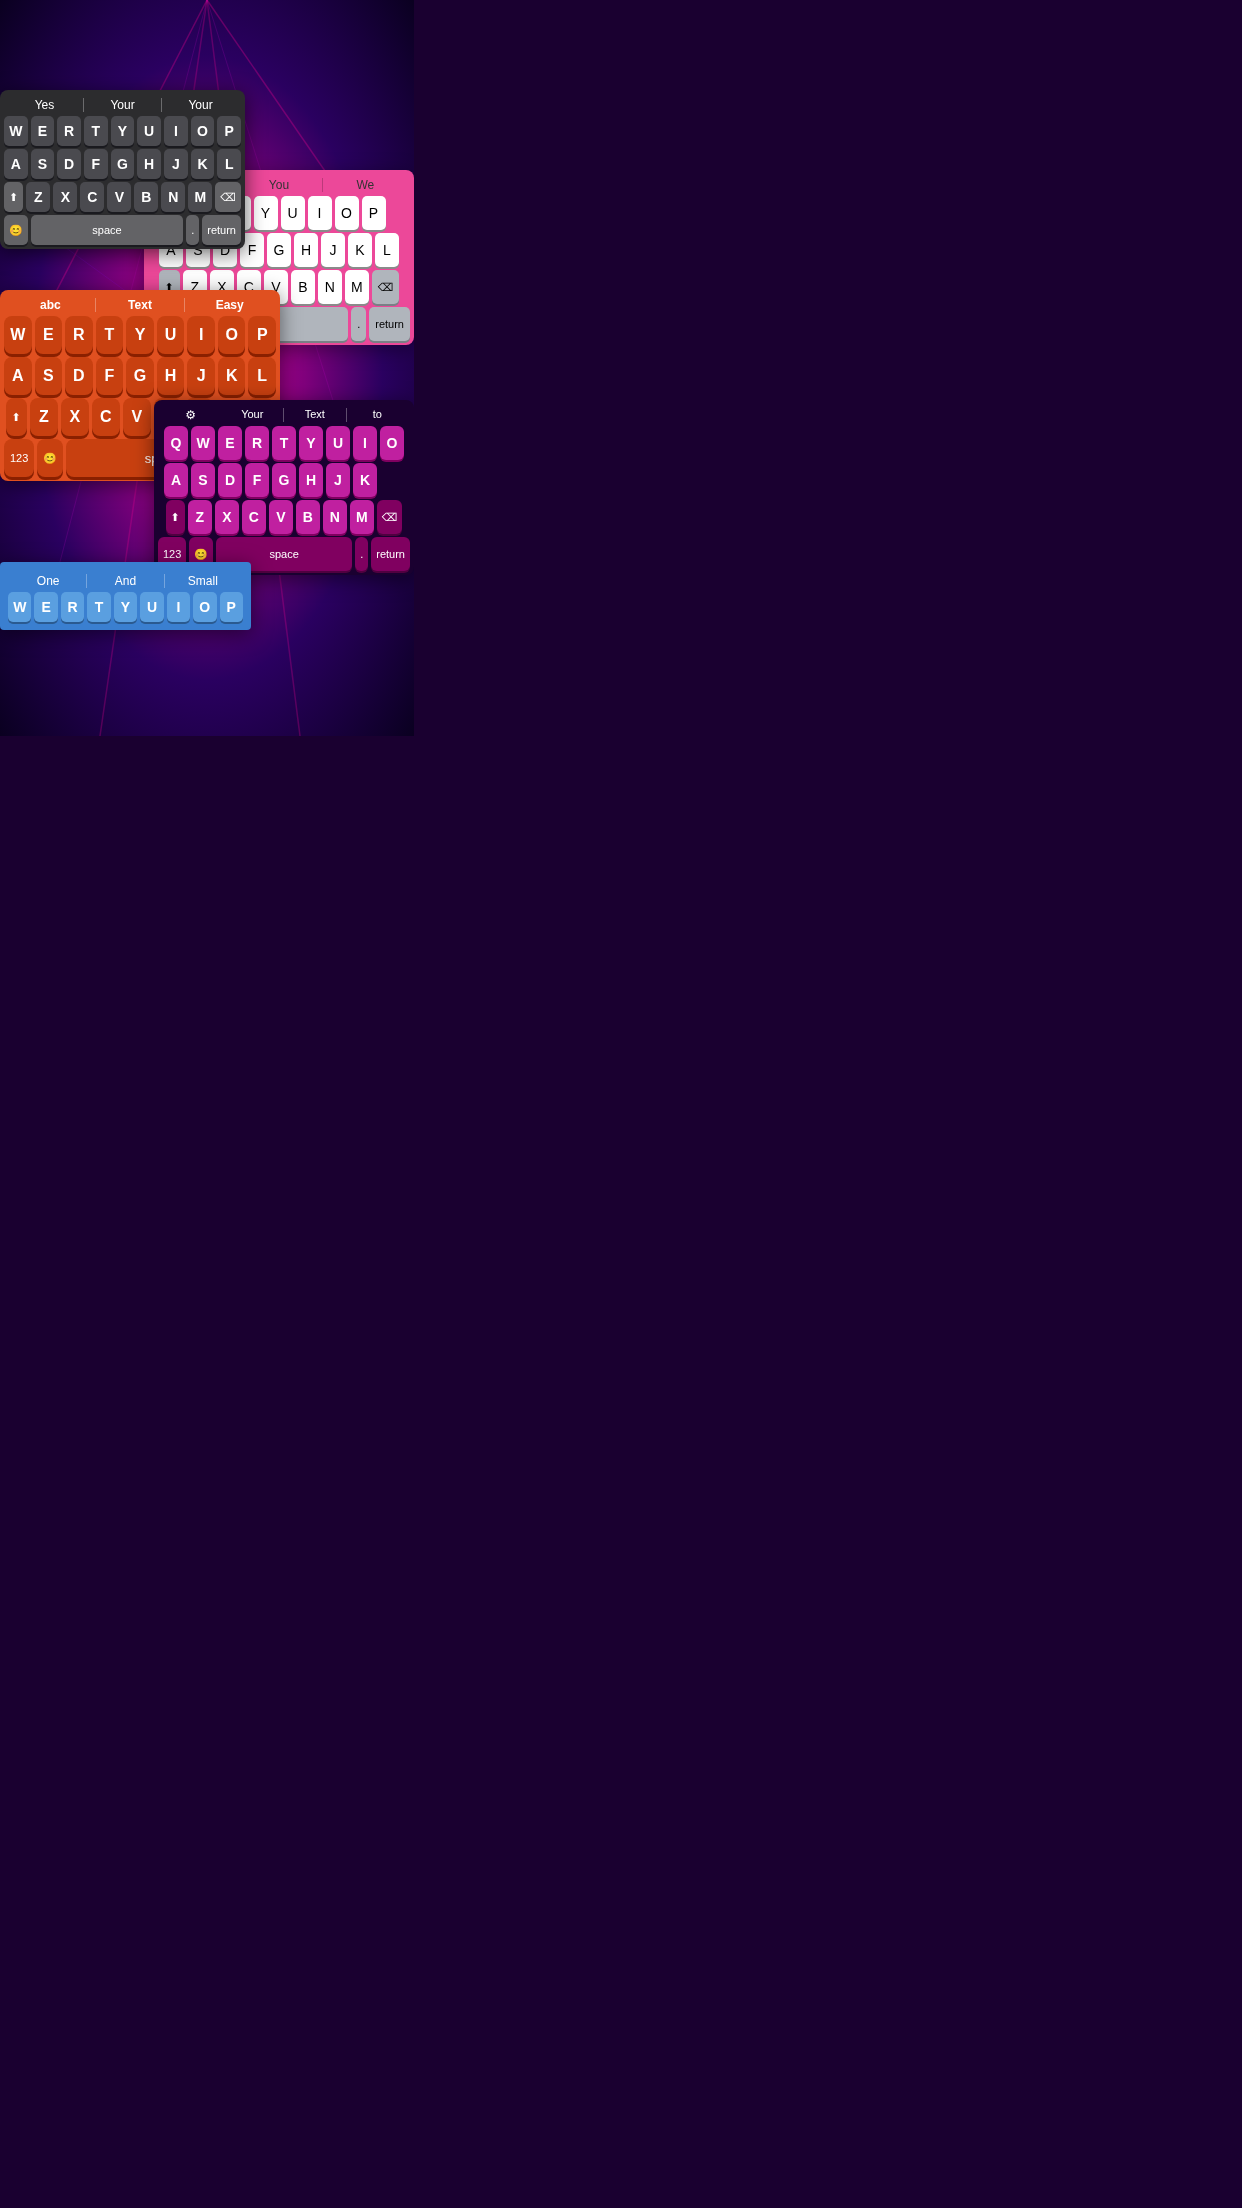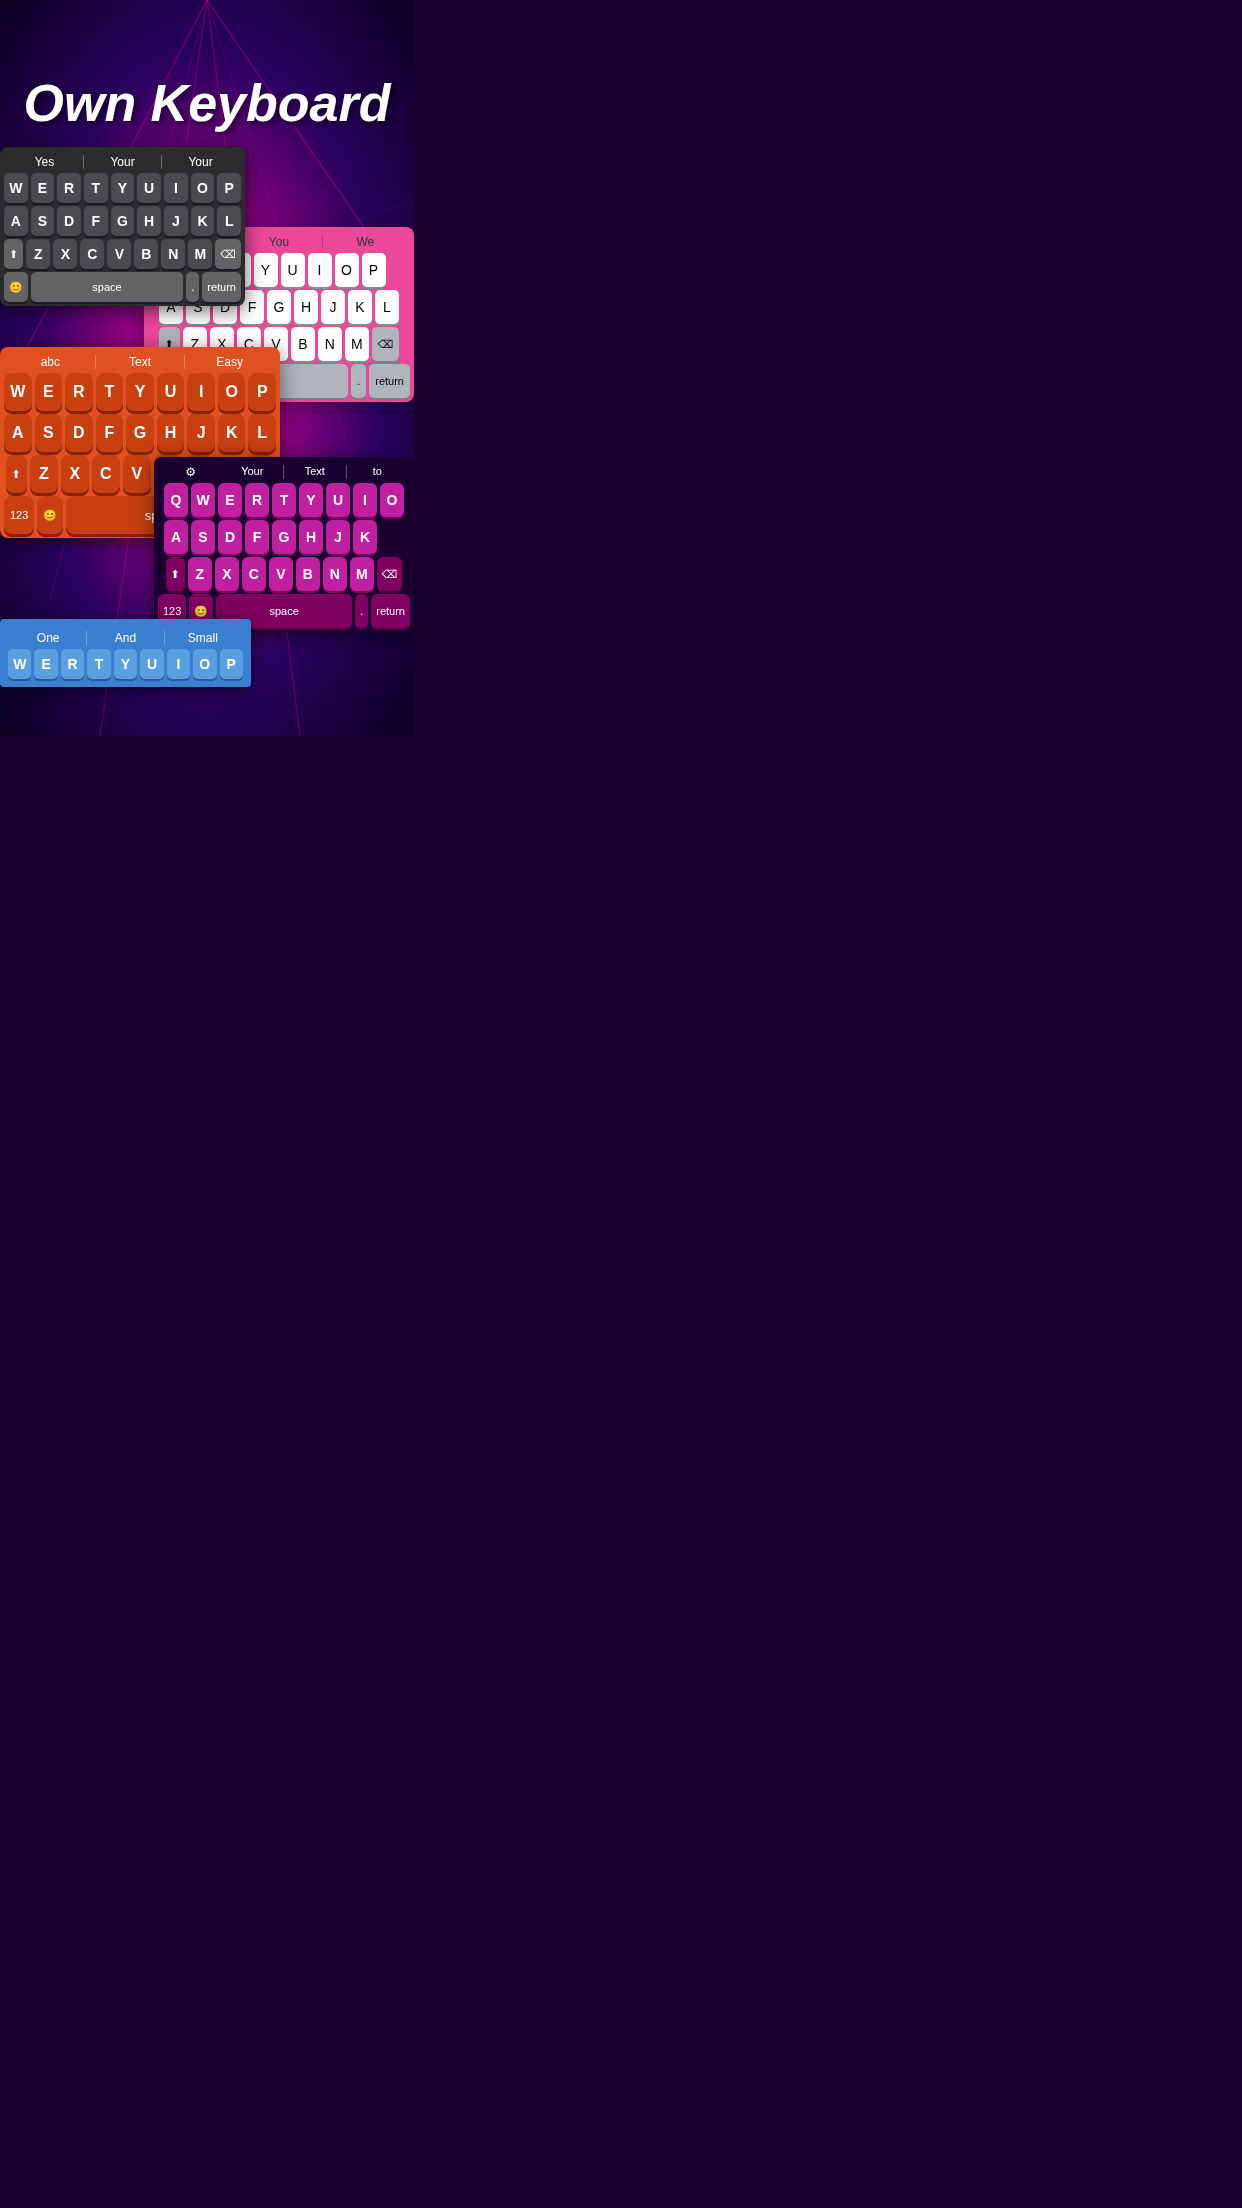--- a/index.html
+++ b/index.html
@@ -216,20 +216,21 @@
       align-items: center;
       justify-content: center;
       box-shadow: 0 2px 0 #7a7f86;
       padding: 0 6px;
     }
 
     
     .keyboard-orange .kb-suggestions {
       color: #fff;
       font-size: 12px;
+      font-weight: bold;
     }
 
     .keyboard-orange .key {
       background: #c84010;
       color: white;
       border-radius: 8px;
       font-size: 16px;
       font-weight: 600;
       width: 28px;
       height: 38px;
@@ -339,21 +340,20 @@
     <line x1="0" y1="200" x2="414" y2="500" stroke="rgba(150,0,255,0.15)" stroke-width="1"></line>
     <line x1="0" y1="350" x2="414" y2="200" stroke="rgba(150,0,255,0.15)" stroke-width="1"></line>
   </svg>
 </div>
 
 <div class="content">
 
   <div class="title-section">
     <div class="title-text">
       <br>
-      <span>Own Keyboard</span>
     </div>
   </div>
 
   <div class="keyboards-container">
 
     <div class="keyboard-dark">
       <div class="kb-suggestions">
         <span class="suggestion-item">Yes</span>
         <div class="sep"></div>
         <span class="suggestion-item">Your</span>

